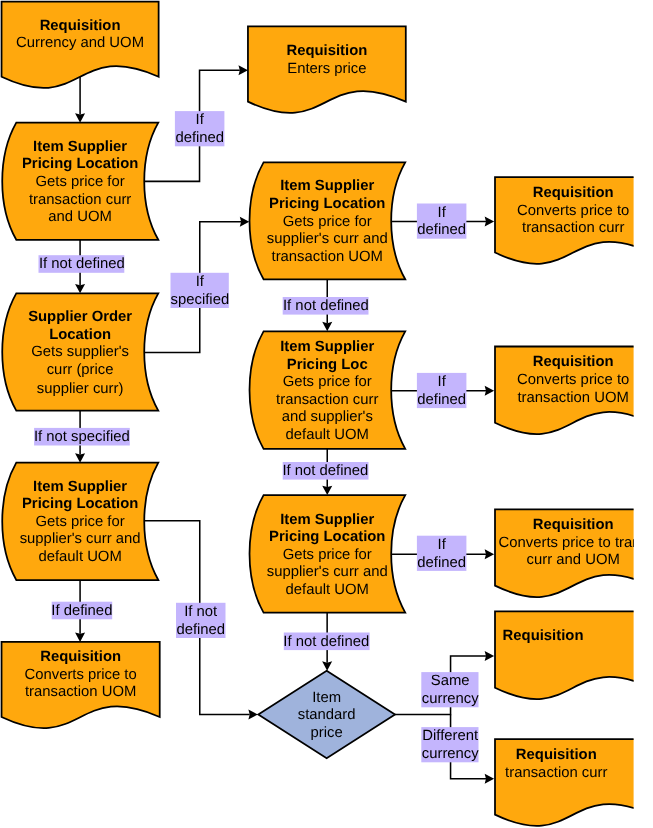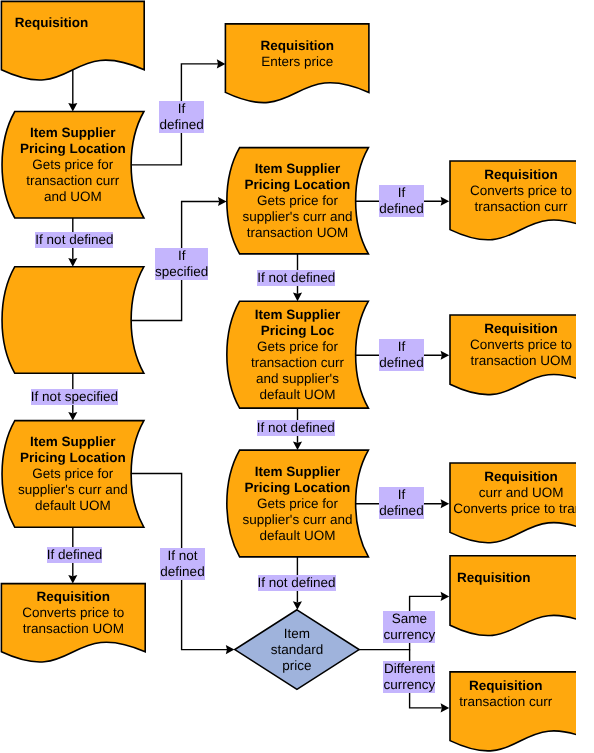--- a/index.html
+++ b/index.html
@@ -71,20 +71,21 @@
       <path d="M297.4,556.9 L297.4,602.4" class="edge-line" stroke="#000000"></path>
       <path d="M297.4,609.8 L292.84999999999997,601.1999999999999 L297.4,602.4 L301.95,601.1999999999999 Z" class="arrow-head" fill="#000000"></path>
       <path d="M358.6,649.6 L409.6,649.6 L409.6,596.4 L441.8,596.4" class="edge-line" stroke="#000000"></path>
       <path d="M449.2,596.4 L440.59999999999997,600.9499999999999 L441.8,596.4 L440.59999999999997,591.85 Z" class="arrow-head" fill="#000000"></path>
       <path d="M409.6,649.6 L409.6,707.9 L441.8,707.9" class="edge-line" stroke="#000000"></path>
       <path d="M449.2,707.9 L440.59999999999997,712.4499999999999 L441.8,707.9 L440.59999999999997,703.35 Z" class="arrow-head" fill="#000000"></path>
     </svg>
   <div id="textlayer">
       <div class="nodetext" style="left: 14.6516px; top: 15.1062px;">
         <span class="ttl">Requisition</span>
+        <span class="ln">Currency and UOM</span>
       </div>
       <div class="nodetext" style="left: 260.4px; top: 37.6562px;">
         <span class="ttl">Requisition</span>
         <span class="ln">Enters price</span>
       </div>
       <div class="nodetext" style="left: 19.9672px; top: 124.916px;">
         <span class="ttl">Item Supplier</span>
         <span class="ttl">Pricing Location</span>
         <span class="ln">Gets price for</span>
         <span class="ln">transaction curr</span>
@@ -95,20 +96,27 @@
         <span class="ttl">Pricing Location</span>
         <span class="ln">Gets price for</span>
         <span class="ln">supplier's curr and</span>
         <span class="ln">transaction UOM</span>
       </div>
       <div class="nodetext" style="left: 470.077px; top: 166.759px;">
         <span class="ttl">Requisition</span>
         <span class="ln">Converts price to</span>
         <span class="ln">transaction curr</span>
       </div>
+      <div class="nodetext" style="left: 25.5844px; top: 280.166px;">
+        <span class="ttl">Supplier Order</span>
+        <span class="ttl">Location</span>
+        <span class="ln">Gets supplier's</span>
+        <span class="ln">curr (price</span>
+        <span class="ln">supplier curr)</span>
+      </div>
       <div class="nodetext" style="left: 250.977px; top: 306.769px;">
         <span class="ttl">Item Supplier</span>
         <span class="ttl">Pricing Loc</span>
         <span class="ln">Gets price for</span>
         <span class="ln">transaction curr</span>
         <span class="ln">and supplier's</span>
         <span class="ln">default UOM</span>
       </div>
       <div class="nodetext" style="left: 470.077px; top: 321.109px;">
         <span class="ttl">Requisition</span>
@@ -124,22 +132,22 @@
       </div>
       <div class="nodetext" style="left: 242.555px; top: 463.666px;">
         <span class="ttl">Item Supplier</span>
         <span class="ttl">Pricing Location</span>
         <span class="ln">Gets price for</span>
         <span class="ln">supplier's curr and</span>
         <span class="ln">default UOM</span>
       </div>
       <div class="nodetext" style="left: 453.194px; top: 469.159px;">
         <span class="ttl">Requisition</span>
+        <span class="ln">Converts price to trans</span>
         <span class="ln">curr and UOM</span>
-        <span class="ln">Converts price to trans</span>
       </div>
       <div class="nodetext" style="left: 22.2766px; top: 589.159px;">
         <span class="ttl">Requisition</span>
         <span class="ln">Converts price to</span>
         <span class="ln">transaction UOM</span>
       </div>
       <div class="nodetext" style="left: 456.936px; top: 569.956px;">
         <span class="ttl">Requisition</span>
       </div>
       <div class="nodetext" style="left: 270.677px; top: 625.809px;">

